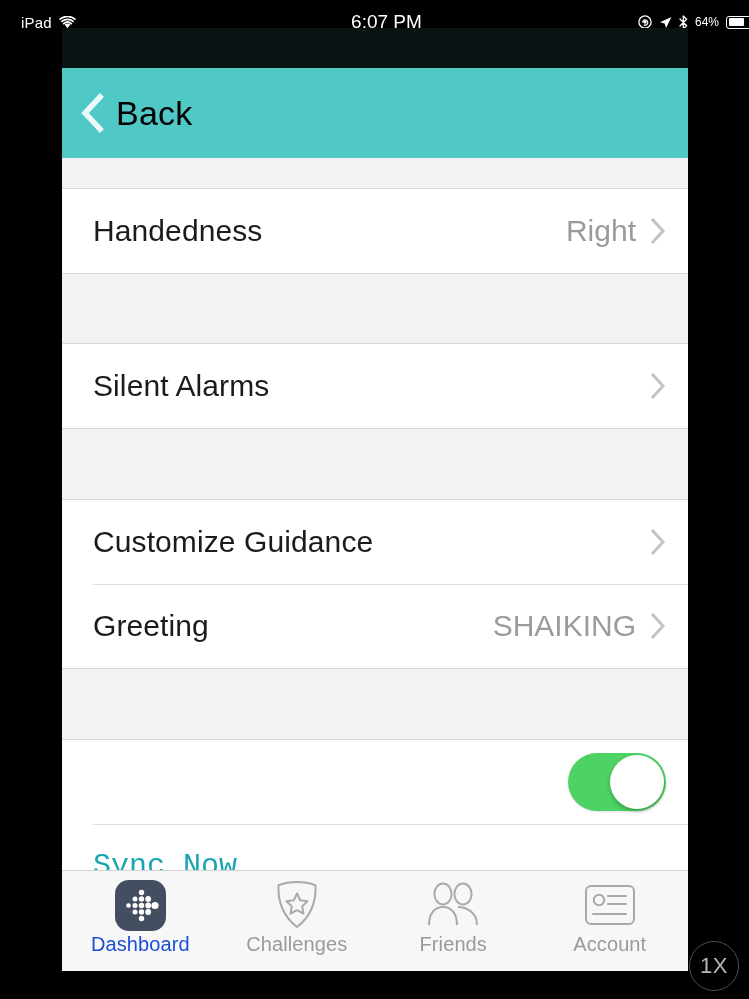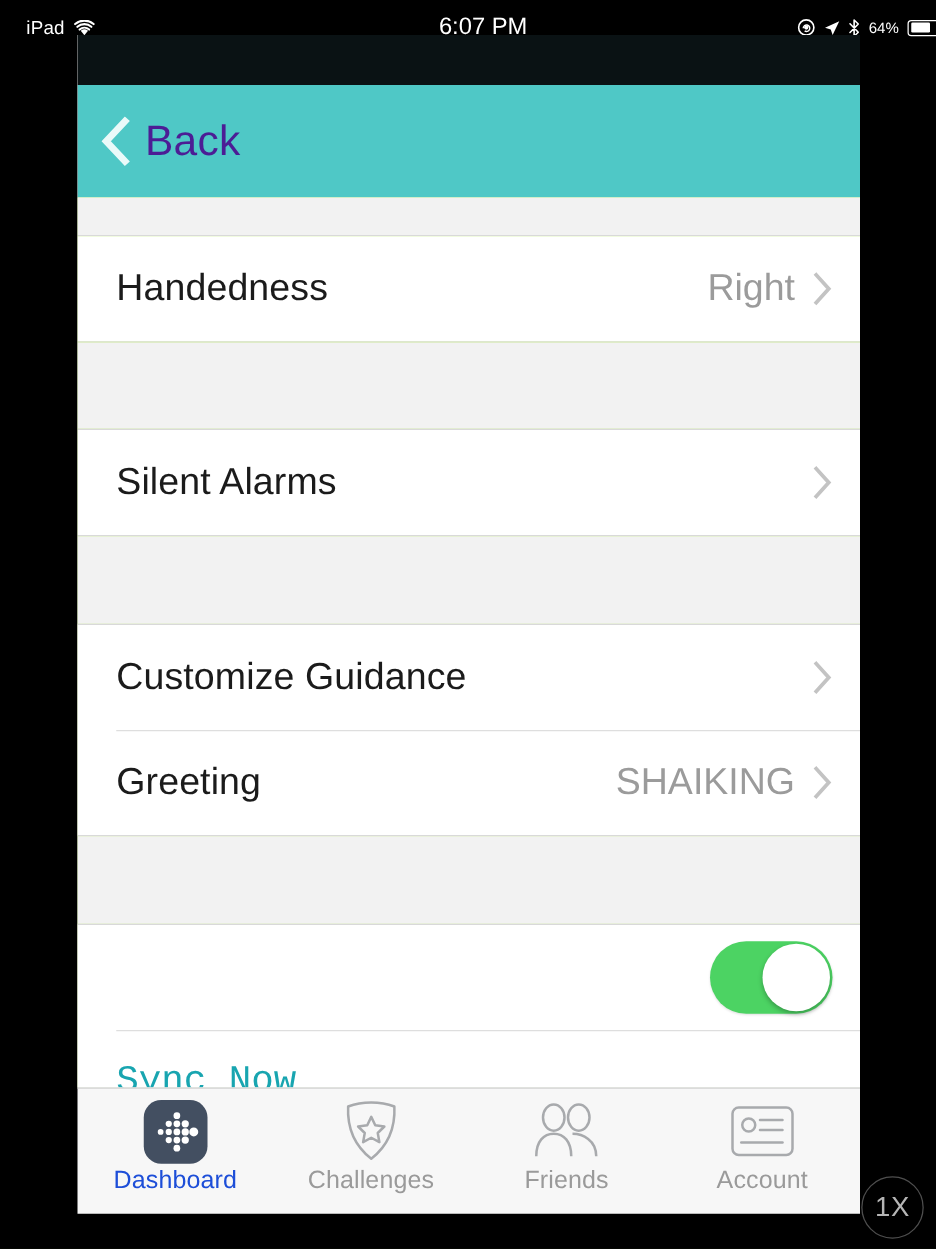--- a/index.html
+++ b/index.html
@@ -40,24 +40,24 @@
     background: #ffffff;
     overflow: hidden;
   }
   .topstrip { width: 100%; height: 40px; background: #0a1214; }
 
   .navbar {
     width: 100%; height: 90px; background: #4fc8c6;
     display: flex; align-items: center; padding-left: 18px;
   }
   .back-chevron { width: 24px; height: 40px; margin-right: 12px; }
-  .back-label { color: #4c1d95; font-size: 34px; font-weight: 400; letter-spacing: .2px; }
-
-  
-  .list { background: #bef264; }
+  .back-label { color: #000000; font-size: 34px; font-weight: 400; letter-spacing: .2px; }
+
+  
+  .list { background: #d946ef; }
   .gap { background: #f2f2f2; }
   .gap-30 { height: 30px; }
   .gap-69 { height: 69px; }
   .gap-70 { height: 70px; }
 
   .group {
     background: #ffffff;
     border-top: 1px solid #d9d9d9;
     border-bottom: 1px solid #d9d9d9;
   }

